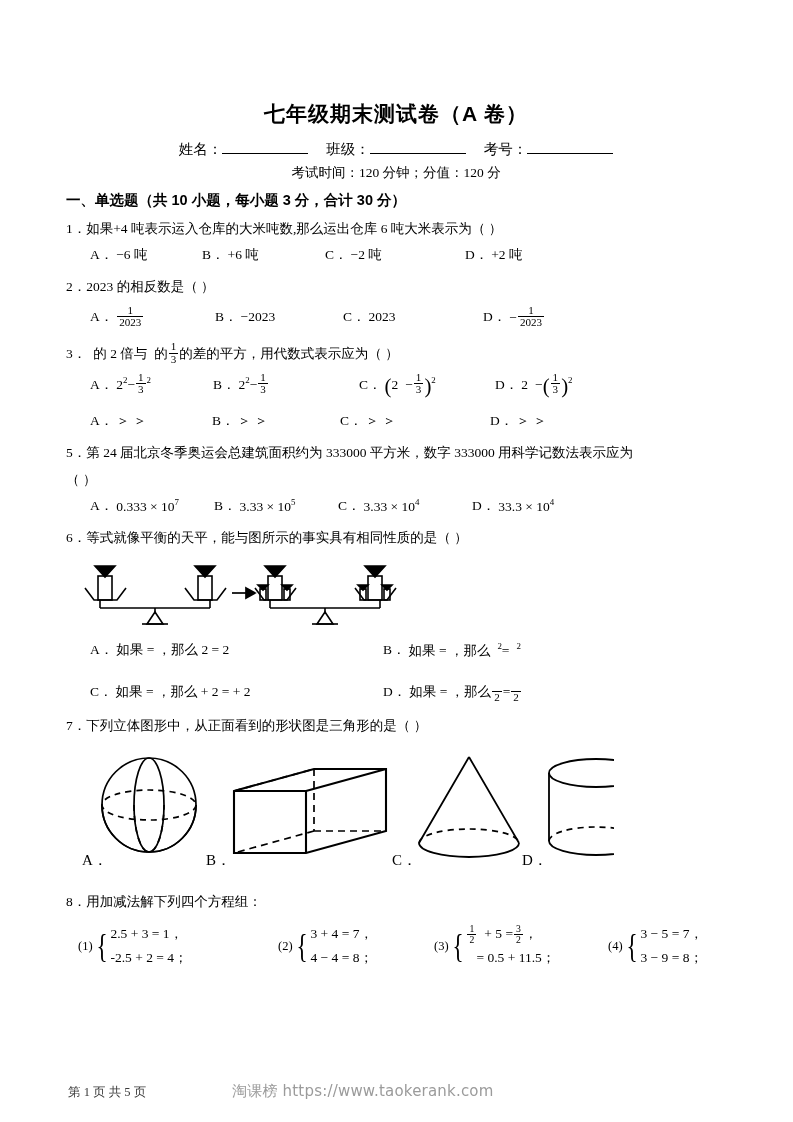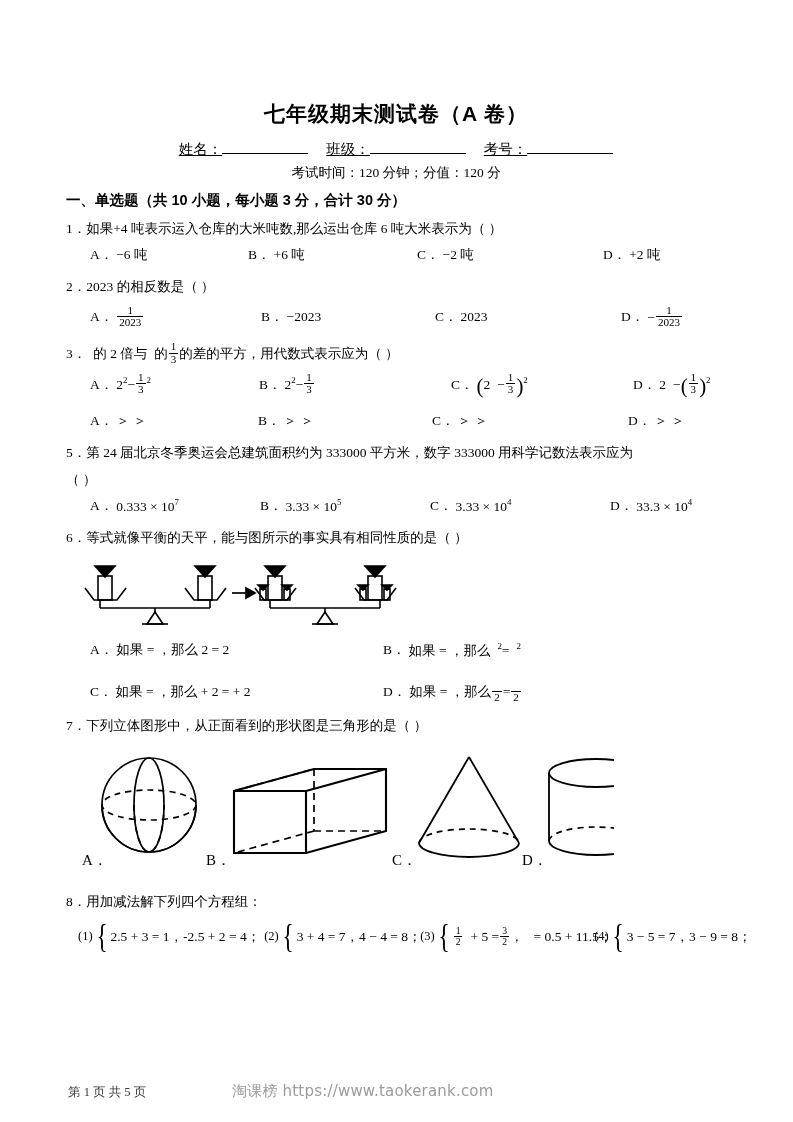--- a/index.html
+++ b/index.html
@@ -35,21 +35,20 @@
     font-weight: bold;
     letter-spacing: 1px;
     margin: 0 0 12px 0;
     font-family: "Liberation Sans", "DejaVu Sans", sans-serif;
   }
   .id-line {
     text-align: center;
     font-size: 14.5px;
     margin: 0 0 5px 0;
     white-space: nowrap;
-    text-decoration: underline;
   }
   .id-line .fill {
     display: inline-block;
     border-bottom: 1.3px solid #000;
     vertical-align: baseline;
   }
   .fill-name  { width: 86px; }
   .fill-class { width: 96px; }
   .fill-exam  { width: 86px; }
   .id-gap { display: inline-block; width: 18px; }
@@ -71,21 +70,20 @@
     line-height: 1.5;
     margin: 0 0 6px 0;
   }
   .q-stem { margin-bottom: 7px; }
   .opts {
     display: flex;
     font-size: 13.5px;
     padding-left: 24px;
     margin-bottom: 13px;
     align-items: baseline;
-    gap: 46px;
   }
   .opts > .opt { white-space: nowrap; }
   .opt-lbl { margin-right: 3px; }
 
   
   .w1 > .opt:nth-child(1) { width: 112px; }
   .w1 > .opt:nth-child(2) { width: 123px; }
   .w1 > .opt:nth-child(3) { width: 140px; }
 
   .w2 > .opt:nth-child(1) { width: 125px; }
@@ -158,21 +156,21 @@
   .eq-idx { font-size: 12.5px; margin-right: 1px; }
   .brace {
     font-size: 2.45em;
     line-height: 0.85;
     font-family: "Liberation Serif", serif;
     transform: scaleX(0.7);
     display: inline-block;
   }
   .eq-lines {
     display: flex;
-    flex-direction: row;
+    flex-direction: column;
     line-height: 1.75;
     margin-left: 1px;
   }
   .eq-lines > div { white-space: nowrap; }
   .g1 { width: 196px; }
   .g2 { width: 152px; }
   .g3 { width: 170px; }
 
   .q8-tail {
     font-size: 13.5px;

